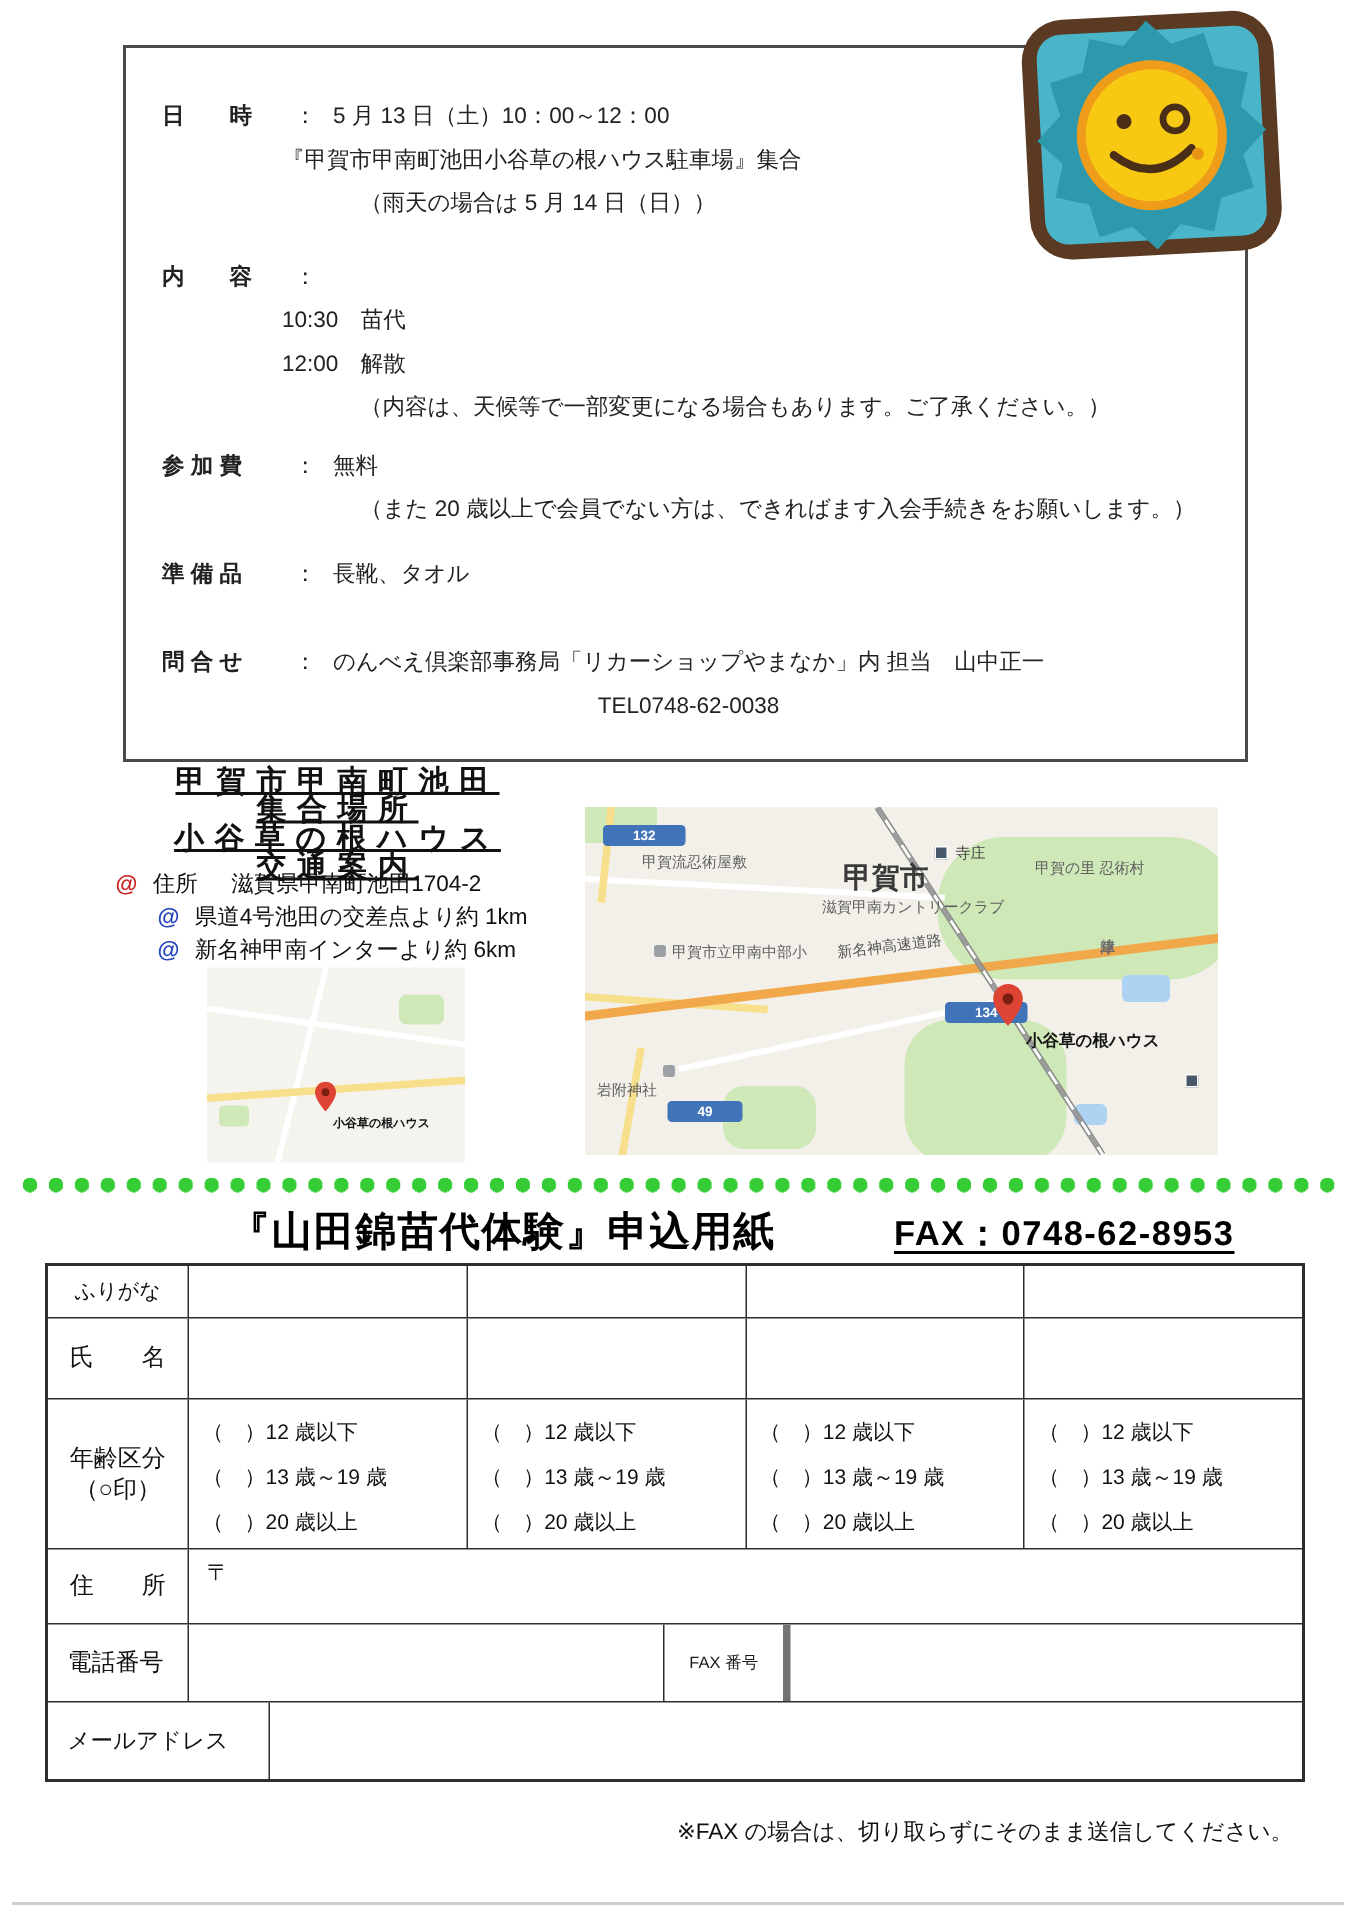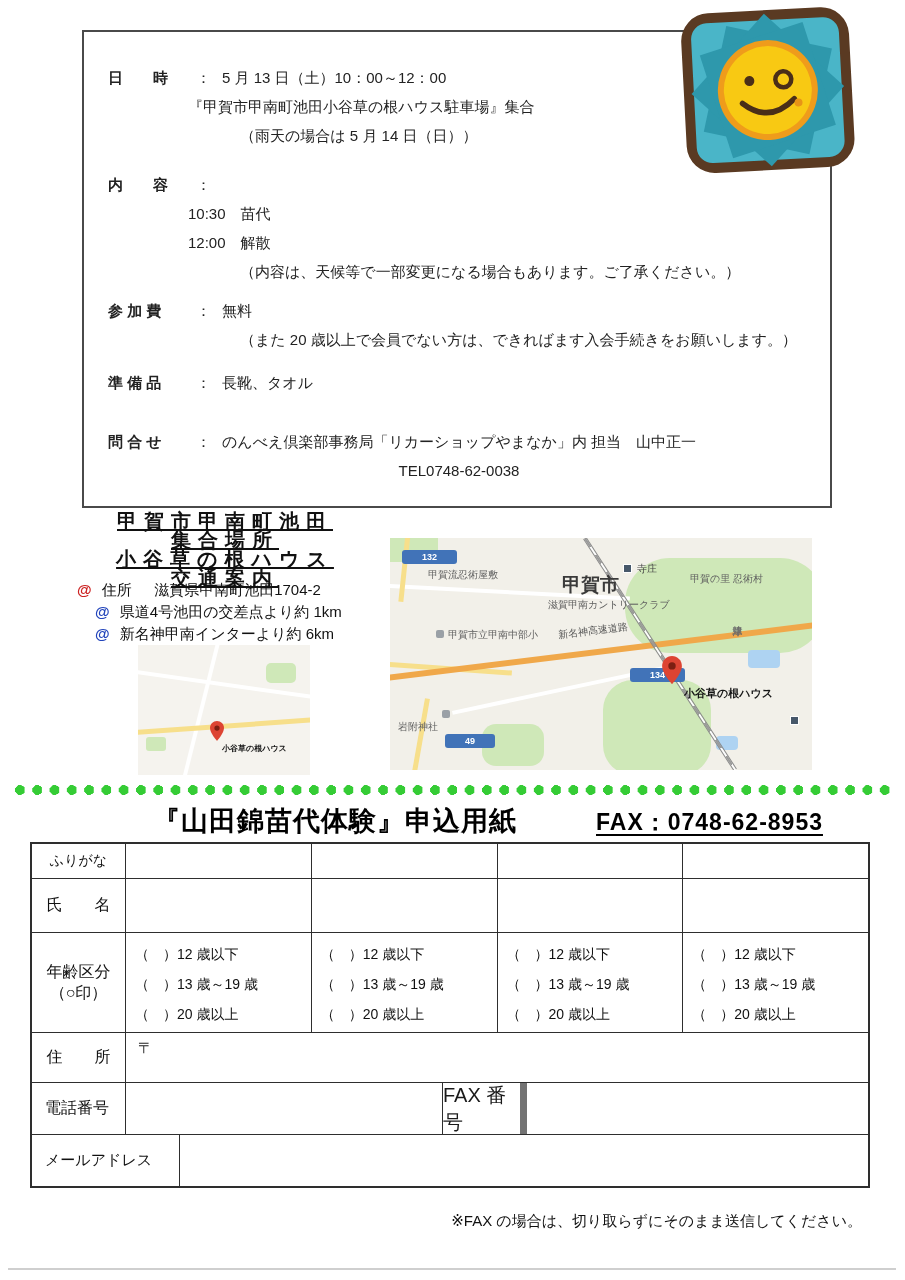--- a/index.html
+++ b/index.html
@@ -22,21 +22,21 @@
 
 .sun{position:absolute;left:682px;top:8px;width:176px;height:170px;transform:rotate(-3deg)}
 
 
 .mhead{position:absolute;left:100px;top:512px;width:250px;text-align:center;font-weight:bold;
        font-size:20px;line-height:19px;letter-spacing:7px;text-decoration:underline;color:#111;white-space:nowrap}
 .mlines{position:absolute;left:77px;top:579px;font-size:15px;line-height:22px;color:#111}
 .aticon{font-weight:bold;margin-right:6px;font-size:15px}
 .at-red{color:#cc2222}
 .at-blue{color:#2244bb}
-.mline-ind{margin-left:18px}
+.mline-ind{margin-left:28px}
 
 
 .map{position:absolute;overflow:hidden}
 .map-lg{left:390px;top:538px;width:422px;height:232px;background:#f2f0e9}
 .map-sm{left:138px;top:645px;width:172px;height:130px;background:#f5f3ee}
 .green{position:absolute;background:#cfe8b8}
 .water{position:absolute;background:#aed3f2;border-radius:4px}
 .road{position:absolute;background:#ffffff}
 .yroad{position:absolute;background:#f7df8b}
 .hwy{position:absolute;background:#f0a84a}
@@ -68,22 +68,22 @@
 .trow:first-child{border-top:none}
 .tlabel{flex:none;border-right:1px solid #2e2e2e;display:flex;flex-direction:column;
         align-items:center;justify-content:center;font-size:16px;color:#111}
 .tlabel-left{align-items:flex-start;padding-left:13px}
 .tcell{flex:1;border-right:1px solid #2e2e2e}
 .trow .tcell:last-child{border-right:none}
 .w118{width:94px}.w148{width:148px}
 .fs14{font-size:14px}
 .agecell{padding:6px 0 0 9px;font-size:14px;line-height:30px;color:#111}
 .postal{padding:6px 0 0 12px;font-size:15px}
-.faxlabel{flex:none;width:84px;border-right:7px solid #737373;display:flex;align-items:center;
-          justify-content:center;font-size:20px}
+.faxlabel{flex:none;width:84px;border-right:5px solid #737373;display:flex;align-items:center;
+          justify-content:center;font-size:11px}
 .phonecell{flex:none;width:317px;border-right:1px solid #2e2e2e}
 
 .fnote{position:absolute;right:43px;top:1212px;font-size:15px;color:#111}
 .scanline{position:absolute;left:8px;top:1268px;width:888px;height:2px;background:#cfcfcf}
 </style>
 </head>
 <body>
 
 <div class="page">
 

